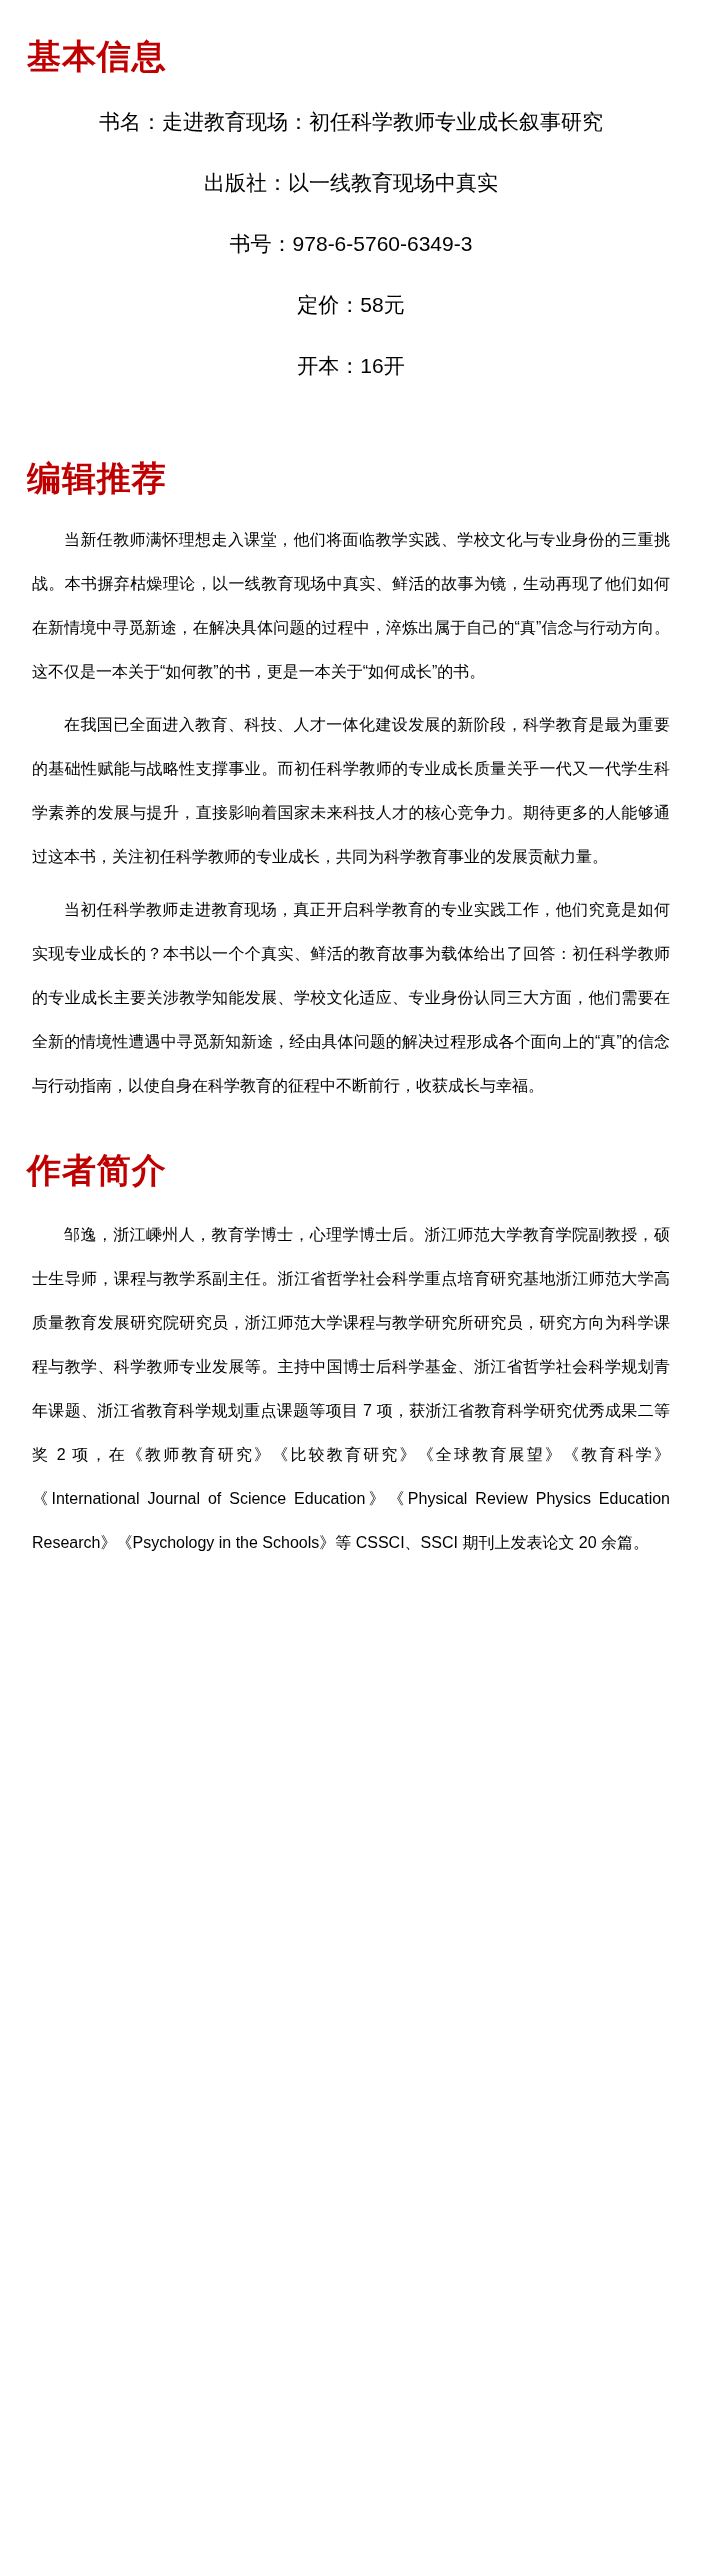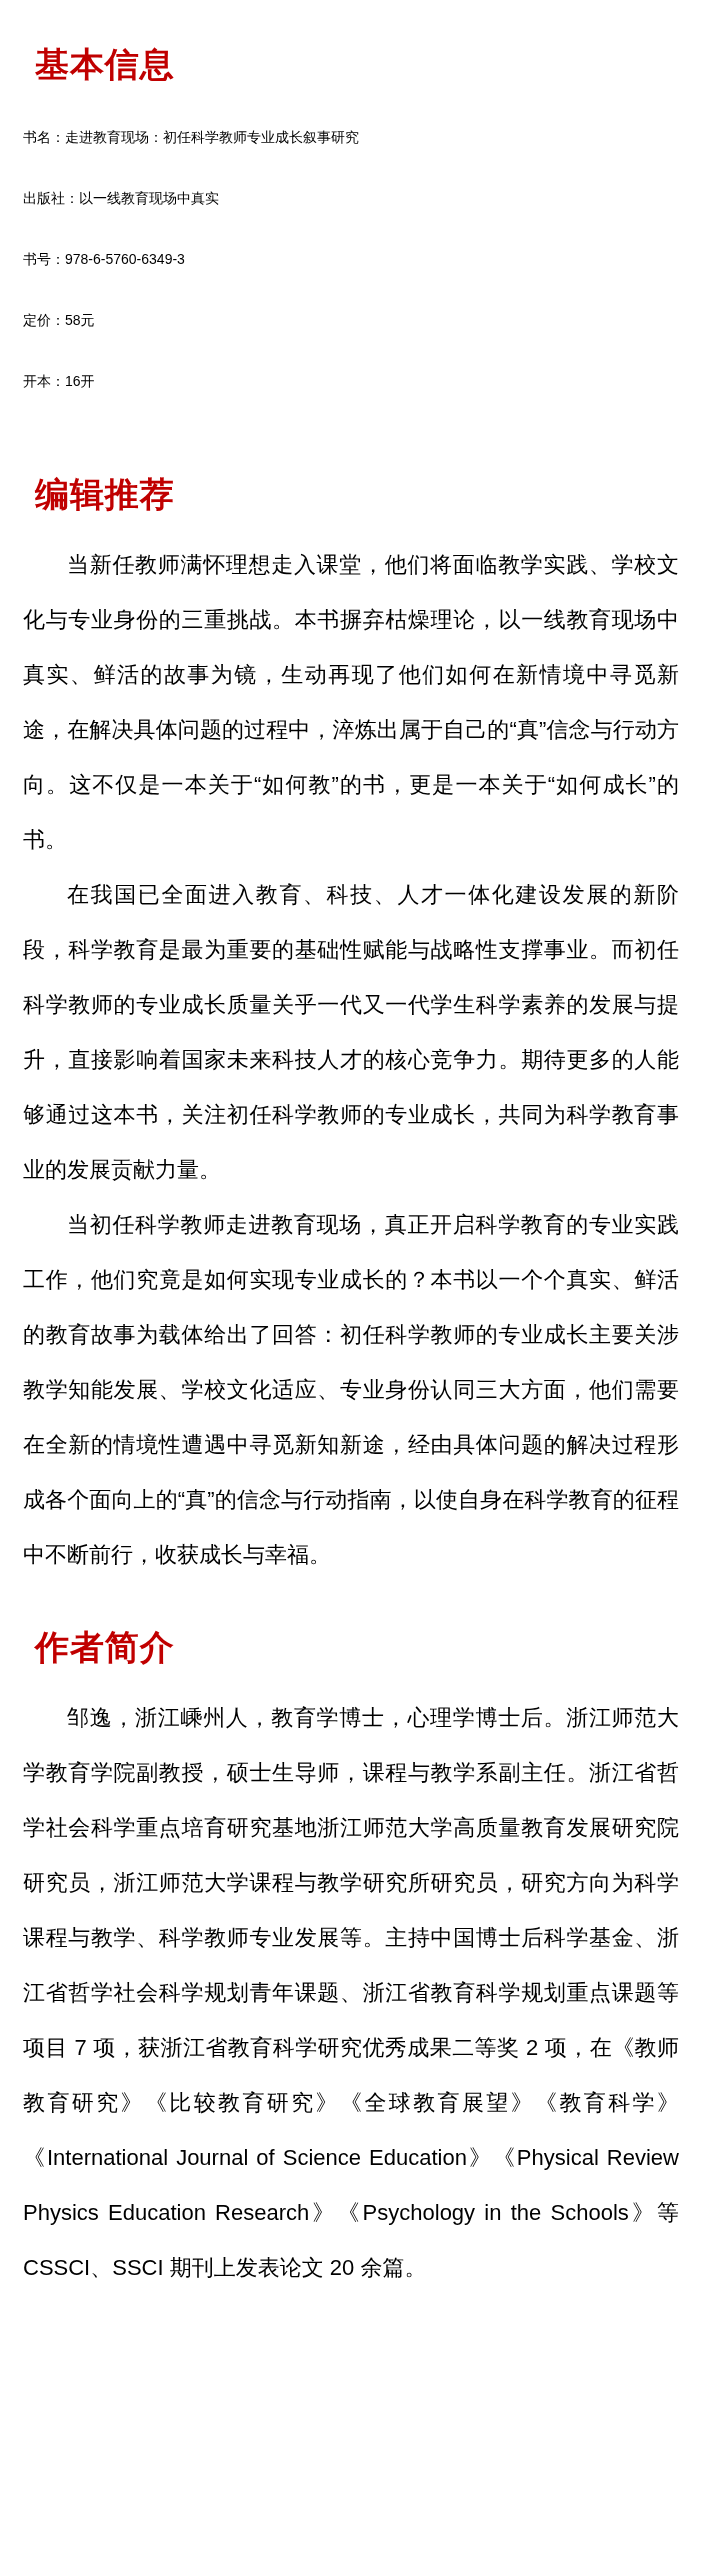--- a/index.html
+++ b/index.html
@@ -14,42 +14,43 @@
     -webkit-font-smoothing: antialiased;
   }
   .page {
     padding: 22px 23px 57px 23px;
   }
   .section-title {
     font-size: 34px;
     font-weight: bold;
     color: #c00000;
     line-height: 61px;
-    margin: 12px;
+    margin: 4px;
     letter-spacing: 0.9px;
   }
   .section-title.mt-editor   { margin-top: 52px; }
   .section-title.mt-content  { margin-top: 18.7px; }
-  .section-title.mt-author   { margin-top: 35px; }
+  .section-title.mt-author   { margin-top: 35px; font-family: Liberation Mono, monospace; }
   .info-list {
     margin: 0;
     padding: 0;
   }
   .info-line {
-    font-size: 14px;
+    font-size: 21px;
     line-height: 61px;
     white-space: nowrap;
+    text-align: center;
   }
   .info-label, .info-colon, .info-value {
     display: inline;
   }
   .para {
-    font-size: 22px;
-    line-height: 55px;
-    margin: 0;
+    font-size: 16px;
+    line-height: 44px;
+    margin: 9px;
     text-align: justify;
     text-indent: 2em;
     word-break: normal;
     overflow-wrap: break-word;
   }
 </style>
 </head>
 <body>
 
 <div class="page">

